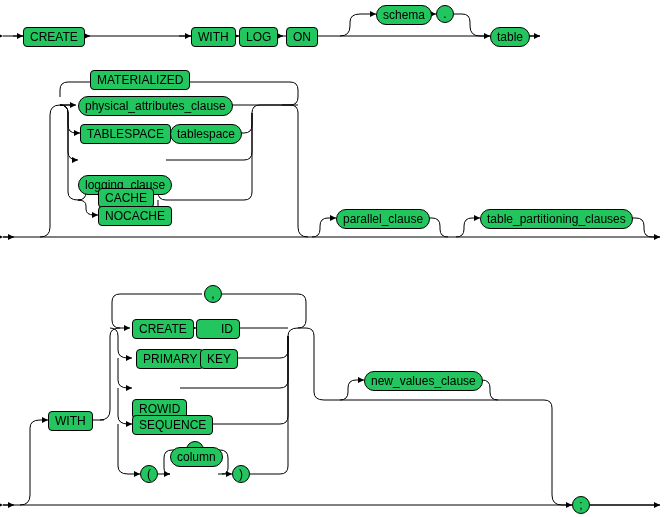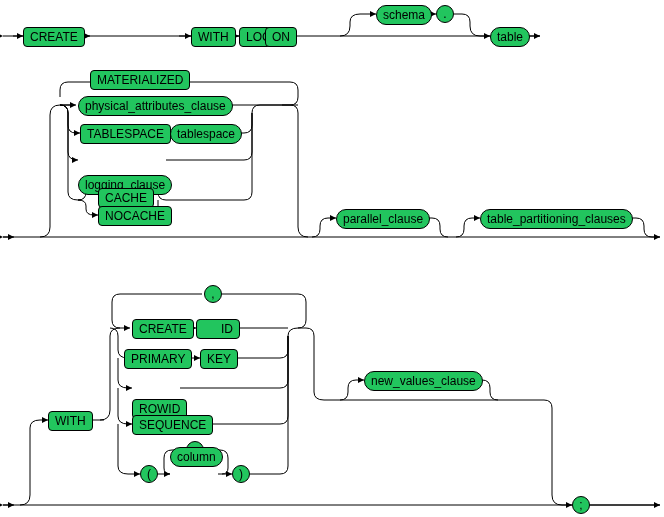--- a/index.html
+++ b/index.html
@@ -158,39 +158,39 @@
 <path d="M 590 505 L 660 505" marker-end="url(#ah)"></path>
 
 <path d="M 344 400 L 498 400"></path>
 
 </svg>
 
 <div class="node term" style="left:23px; top:27px;">CREATE</div>
 <div class="node term" style="left:90px; top:27px;margin-top:43px;">MATERIALIZED</div>
 <div class="node term" style="left:191px; top:27px;">WITH</div>
 <div class="node term" style="left:239px; top:27px;">LOG</div>
-<div class="node term" style="left:265px; top:27px;">ON</div>
+<div class="node term" style="left:286px; top:27px;">ON</div>
 <div class="node nonterm" style="left:376px; top:5px;">schema</div>
 <div class="node round" style="left:436px; top:5px;">.</div>
 <div class="node nonterm" style="left:490px; top:27px;">table</div>
 
 <div class="node nonterm" style="left:78px; top:96px;">physical_attributes_clause</div>
 <div class="node term" style="left:80px; top:124px;">TABLESPACE</div>
 <div class="node nonterm" style="left:170px; top:124px;">tablespace</div>
 <div class="node nonterm" style="left:78px; top:151px;margin-top:24px;">logging_clause</div>
 <div class="node term" style="left:98px; top:172px;margin-top:16px;">CACHE</div>
 <div class="node term" style="left:98px; top:206px;">NOCACHE</div>
 <div class="node nonterm" style="left:336px; top:209px;">parallel_clause</div>
 <div class="node nonterm" style="left:480px; top:209px;">table_partitioning_clauses</div>
 
 <div class="node term" style="left:48px; top:411px;">WITH</div>
 <div class="node round" style="left:204px; top:285px;">,</div>
 <div class="node term" style="left:132px; top:319px;">CREATE</div>
 <div class="node term" style="left:196px; top:319px;padding-left:24px;">ID</div>
-<div class="node term" style="left:124px; top:349px;">PRIMARY</div>
+<div class="node term" style="left:136px; top:349px;">PRIMARY</div>
 <div class="node term" style="left:200px; top:349px;">KEY</div>
 <div class="node term" style="left:132px; top:379px;margin-top:20px;">ROWID</div>
 <div class="node term" style="left:132px; top:415px;">SEQUENCE</div>
 <div class="node round" style="left:186px; top:441px;">,</div>
 <div class="node round" style="left:140px; top:465px;">(</div>
 <div class="node nonterm" style="left:170px; top:447px;">column</div>
 <div class="node round" style="left:232px; top:465px;">)</div>
 <div class="node nonterm" style="left:364px; top:371px;">new_values_clause</div>
 <div class="node round" style="left:572px; top:496px;">;</div>
 

